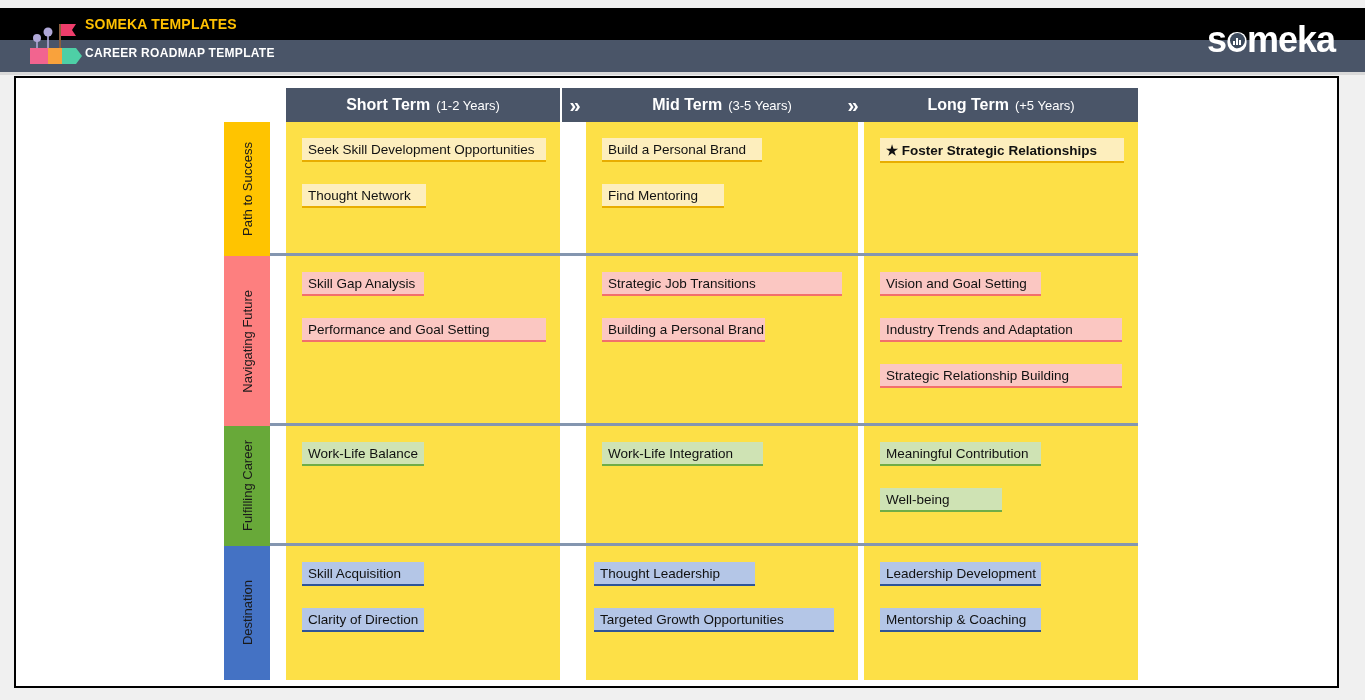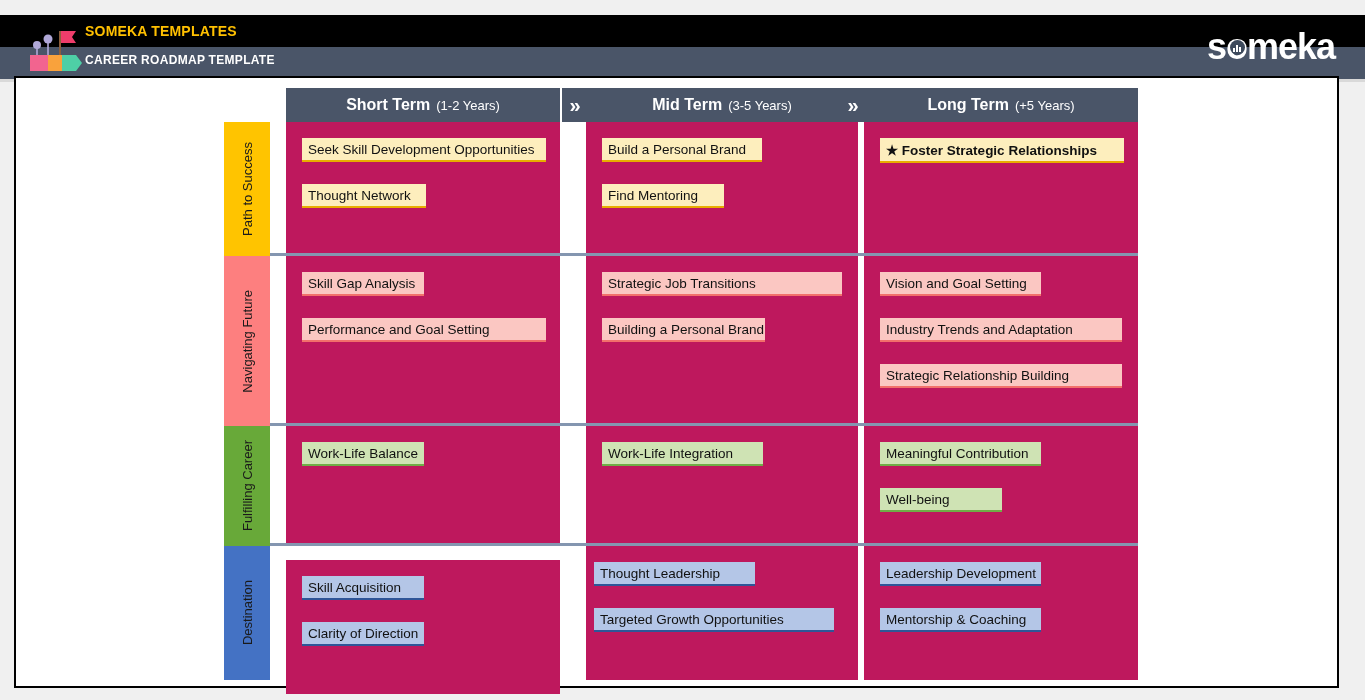--- a/index.html
+++ b/index.html
@@ -4,21 +4,21 @@
 <style>
   * { box-sizing: border-box; margin: 0; padding: 0; }
   html, body {
     width: 1365px; height: 700px;
     background: #f0f0f0;
     font-family: "Liberation Sans", sans-serif;
     overflow: hidden;
   }
 
   
-  .banner { position: absolute; left: 0; top: 15px; width: 1365px; height: 72px; }
+  .banner { position: absolute; left: 0; top: 8px; width: 1365px; height: 72px; }
   .banner-black { position: absolute; left: 0; top: 0; width: 1365px; height: 32px; background: #000; }
   .banner-slate { position: absolute; left: 0; top: 32px; width: 1365px; height: 32px; background: #4a5568; }
   .banner-underline { position: absolute; left: 0; top: 64px; width: 1365px; height: 3px; background: #d9d9d9; }
 
   .brand-line {
     position: absolute; left: 85px; top: 8px;
     color: #ffc000; font-size: 14px; font-weight: bold; letter-spacing: .2px;
   }
   .doc-title {
     position: absolute; left: 85px; top: 38px;
@@ -70,21 +70,21 @@
 
   .rowlabel {
     position: absolute; width: 46px;
     display: flex; align-items: center; justify-content: center;
   }
   .rowlabel span {
     writing-mode: vertical-rl; transform: rotate(180deg);
     font-size: 13px; color: #1a1a1a; white-space: nowrap;
   }
 
-  .cell { position: absolute; background: #be185d; padding: 16px 16px 0 16px; }
+  .cell { position: absolute; background: #fde047; padding: 16px 16px 0 16px; }
 
   .item {
     position: relative; display: block;
     font-size: 13.5px; color: #111;
     padding: 4px 6px 3px 6px;
     margin-bottom: 22px;
     white-space: nowrap;
   }
   .item.bold { font-weight: bold; }
 
@@ -182,21 +182,21 @@
         <div class="item" style="background: rgb(207, 227, 180); border-bottom: 2px solid rgb(112, 173, 71); width: 161px;">Work-Life Integration</div>
       </div>
       <div class="cell" style="left: 640px; top: 338px; width: 274px; height: 120px;">
         <div class="item" style="background: rgb(207, 227, 180); border-bottom: 2px solid rgb(112, 173, 71); width: 161px;">Meaningful Contribution</div>
         <div class="item" style="background: rgb(207, 227, 180); border-bottom: 2px solid rgb(112, 173, 71); width: 122px;">Well-being</div>
       </div>
       <div class="divider" style="left: 46px; top: 335px; width: 868px;"></div>
       <div class="rowlabel" style="left: 0px; top: 458px; height: 134px; background: rgb(68, 114, 196);">
         <span>Destination</span>
       </div>
-      <div class="cell" style="left: 62px; top: 458px; width: 274px; height: 134px; margin-top: 14px;">
+      <div class="cell" style="left: 62px; top: 458px; width: 274px; height: 134px;">
         <div class="item" style="background: rgb(180, 198, 231); border-bottom: 2px solid rgb(47, 85, 151); width: 122px;">Skill Acquisition</div>
         <div class="item" style="background: rgb(180, 198, 231); border-bottom: 2px solid rgb(47, 85, 151); width: 122px;">Clarity of Direction</div>
       </div>
       <div class="cell" style="left: 362px; top: 458px; width: 272px; height: 134px; padding-left: 8px;">
         <div class="item" style="background: rgb(180, 198, 231); border-bottom: 2px solid rgb(47, 85, 151); width: 161px;">Thought Leadership</div>
         <div class="item" style="background: rgb(180, 198, 231); border-bottom: 2px solid rgb(47, 85, 151); width: 240px;">Targeted Growth Opportunities</div>
       </div>
       <div class="cell" style="left: 640px; top: 458px; width: 274px; height: 134px;">
         <div class="item" style="background: rgb(180, 198, 231); border-bottom: 2px solid rgb(47, 85, 151); width: 161px;">Leadership Development</div>
         <div class="item" style="background: rgb(180, 198, 231); border-bottom: 2px solid rgb(47, 85, 151); width: 161px;">Mentorship &amp; Coaching</div>

